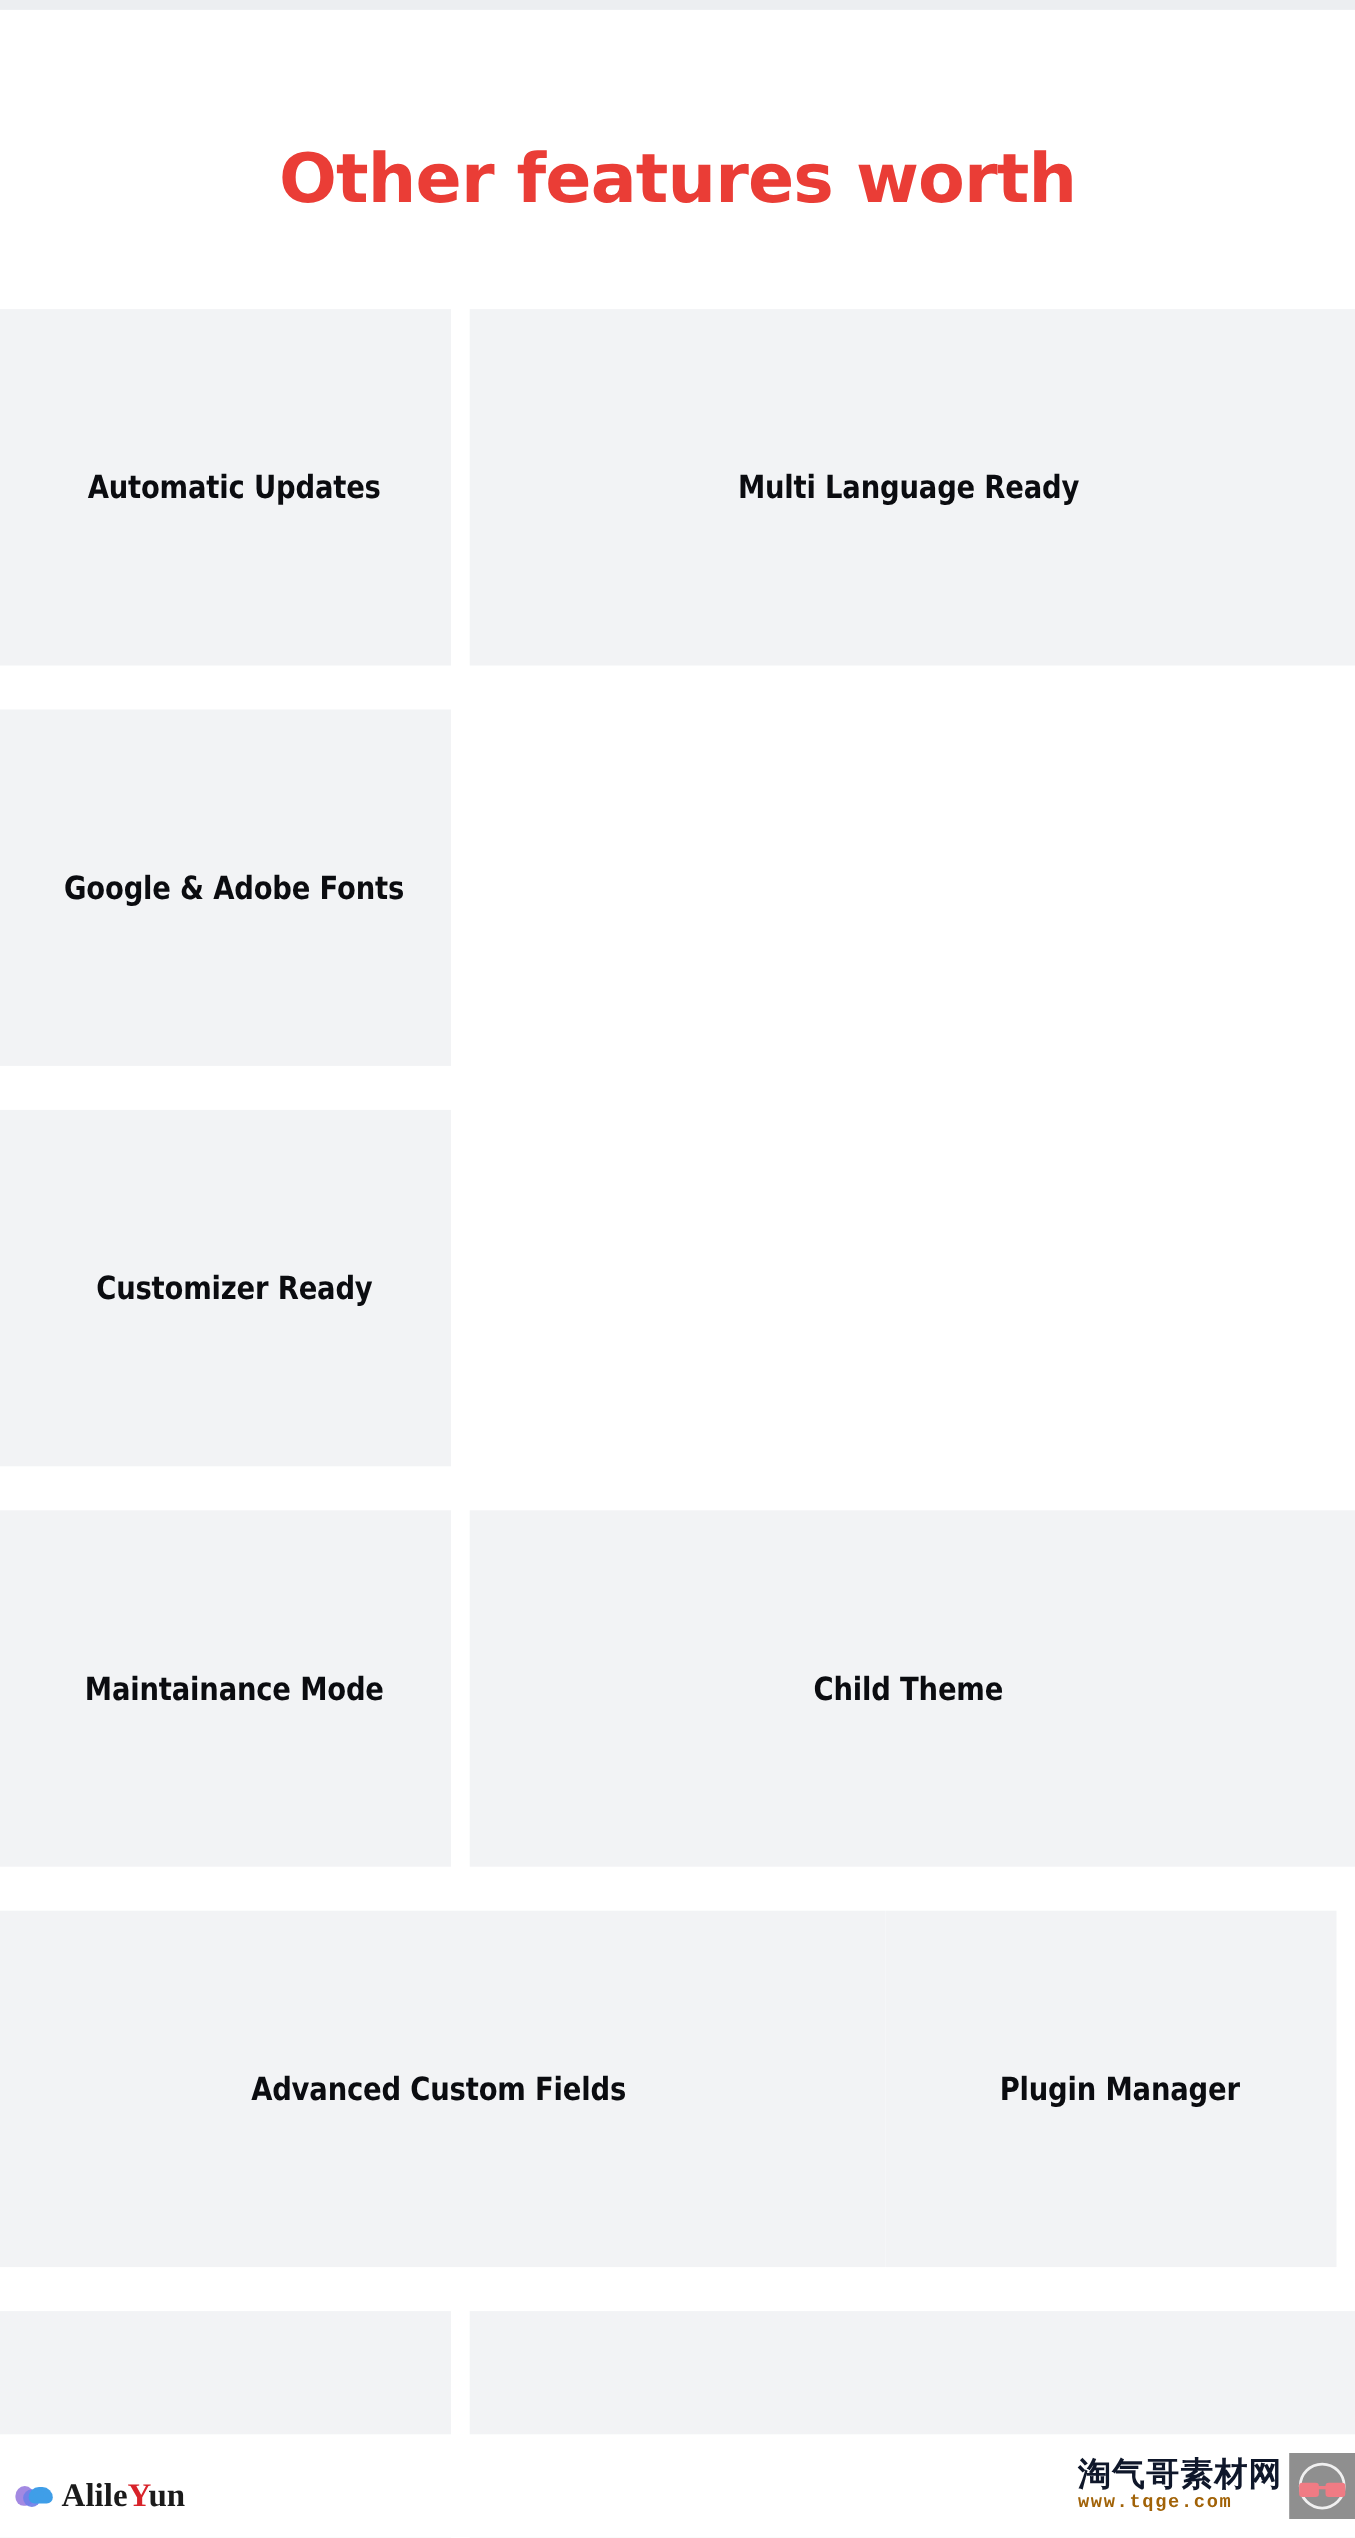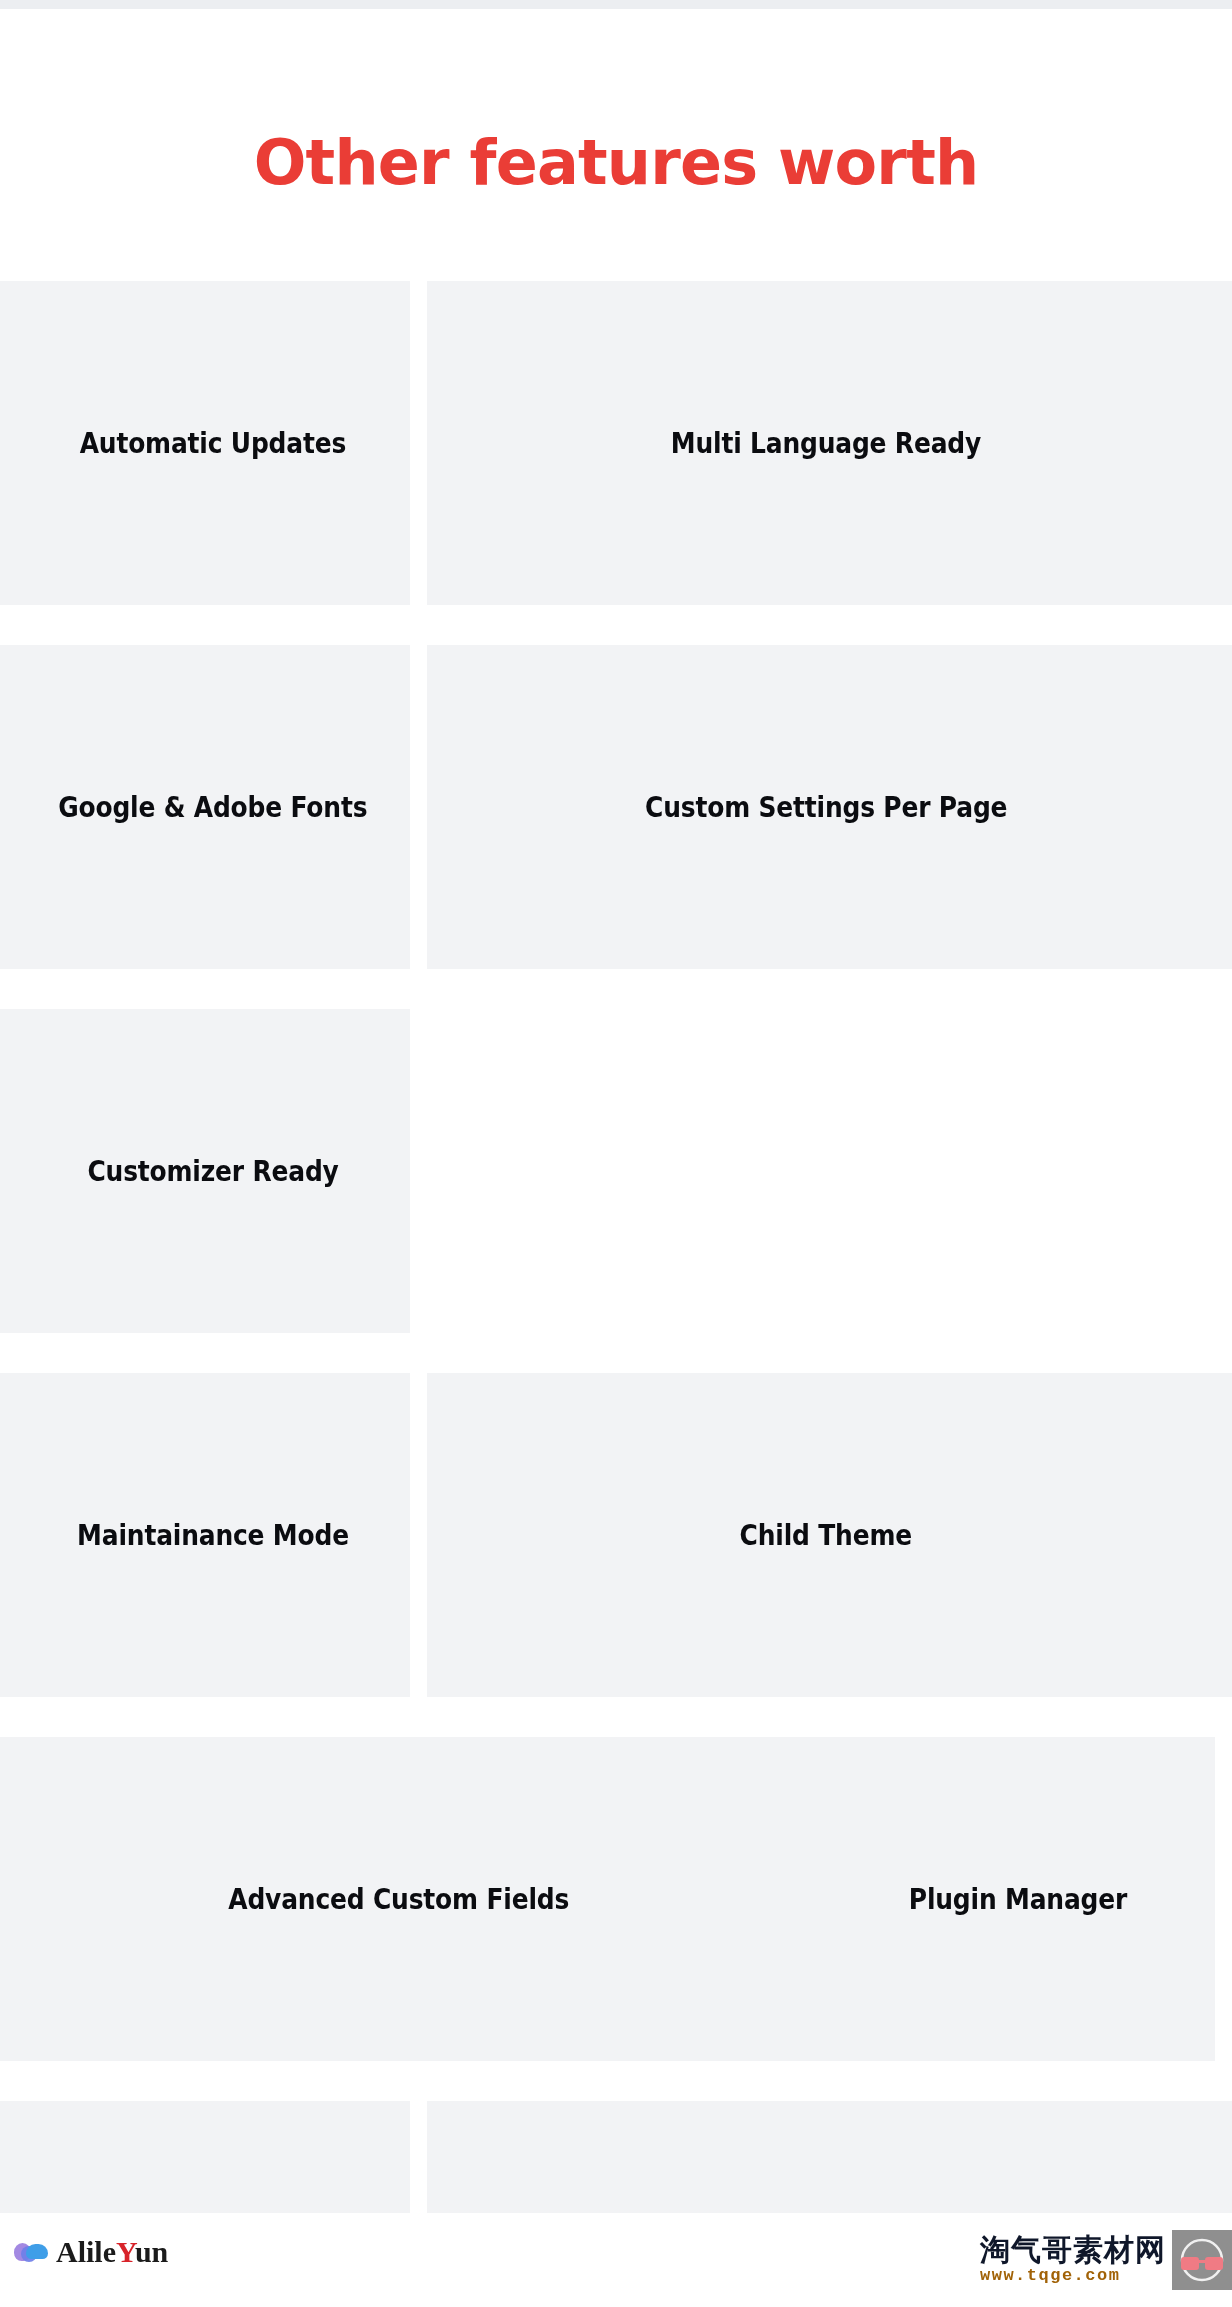--- a/index.html
+++ b/index.html
@@ -88,21 +88,21 @@
     position: absolute;
     left: 0;
     top: 2213px;
     width: 1232px;
     height: 94px;
     background: #ffffff;
   }
   .brand {
     position: absolute;
     left: 14px;
-    top: 24px;
+    top: 41px;
     display: flex;
     align-items: center;
     gap: 8px;
   }
   .cloud-icon { position: relative; width: 34px; height: 22px; }
   .cloud-icon .b1 {
     position: absolute; left: 0; top: 2px;
     width: 17px; height: 18px; border-radius: 50% 50% 45% 45%;
     background: #9b7fe0; opacity: .92;
   }
@@ -179,23 +179,20 @@
         <span class="card-label">Automatic Updates</span>
       </div>
       <div class="card right">
         <span class="card-label">Multi Language Ready</span>
       </div>
     </div>
 
     <div class="row">
       <div class="card left">
         <span class="card-label">Google &amp; Adobe Fonts</span>
-      </div>
-      <div class="card right">
-        <span class="card-label">Custom Settings Per Page</span>
       </div>
     </div>
 
     <div class="row">
       <div class="card left">
         <span class="card-label">Customizer Ready</span>
       </div>
     </div>
 
     <div class="row">

